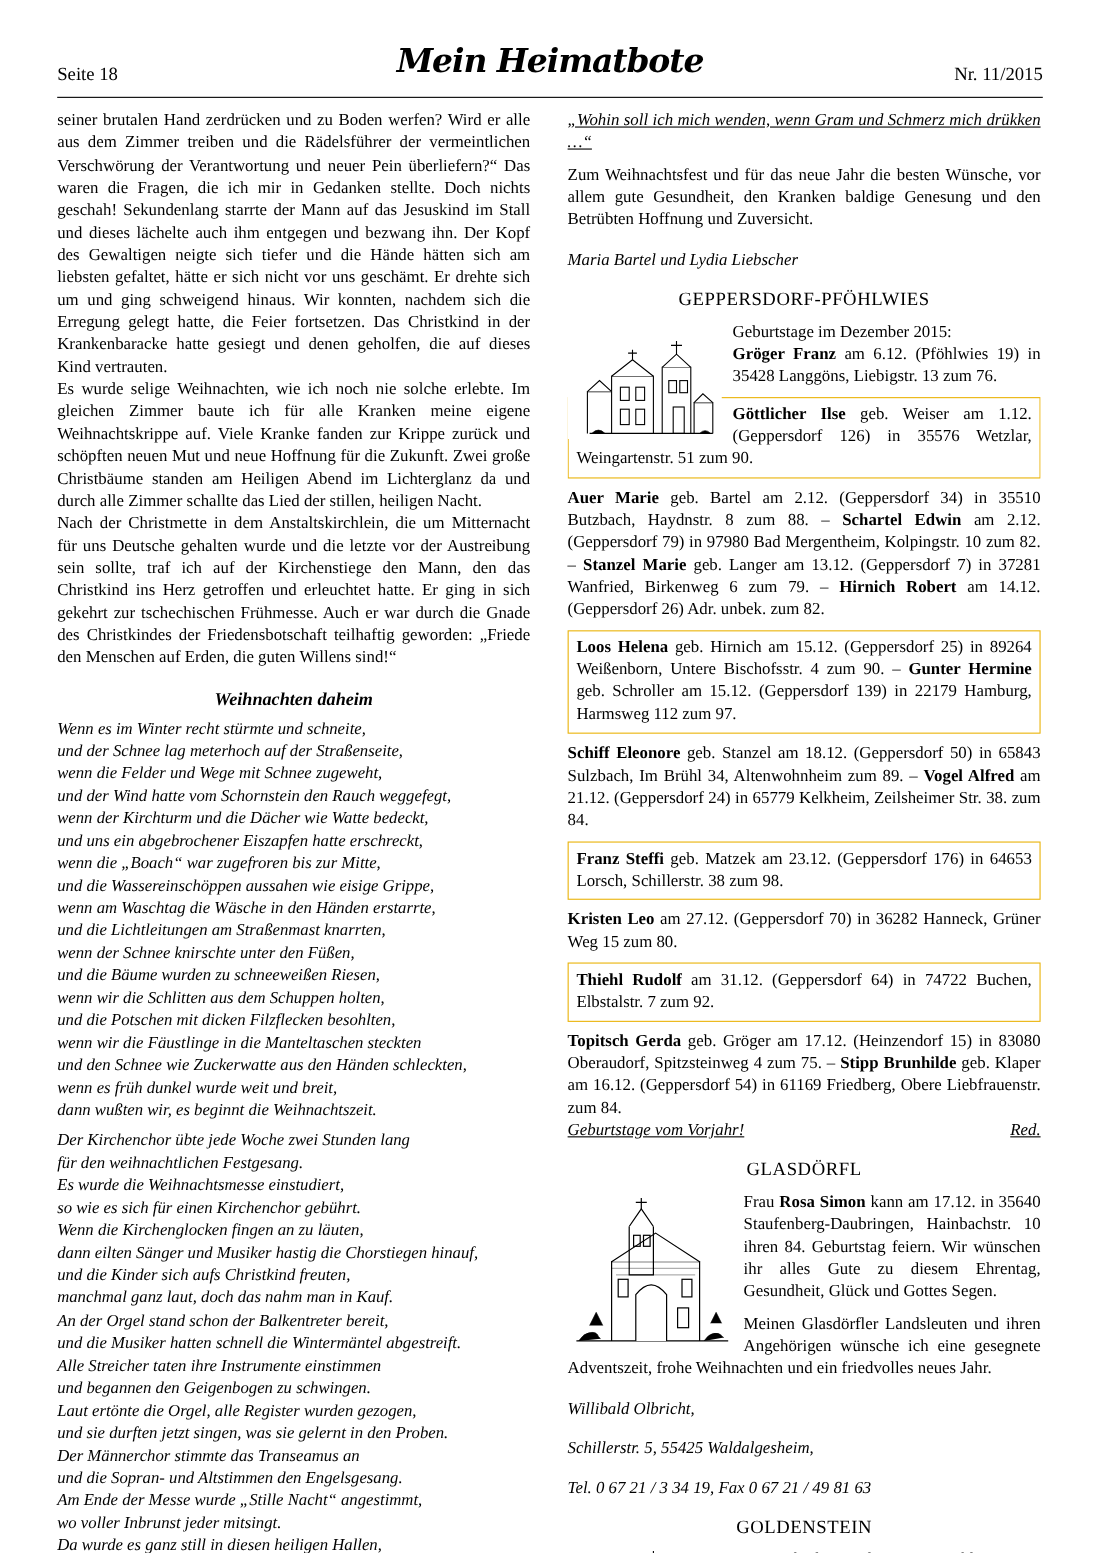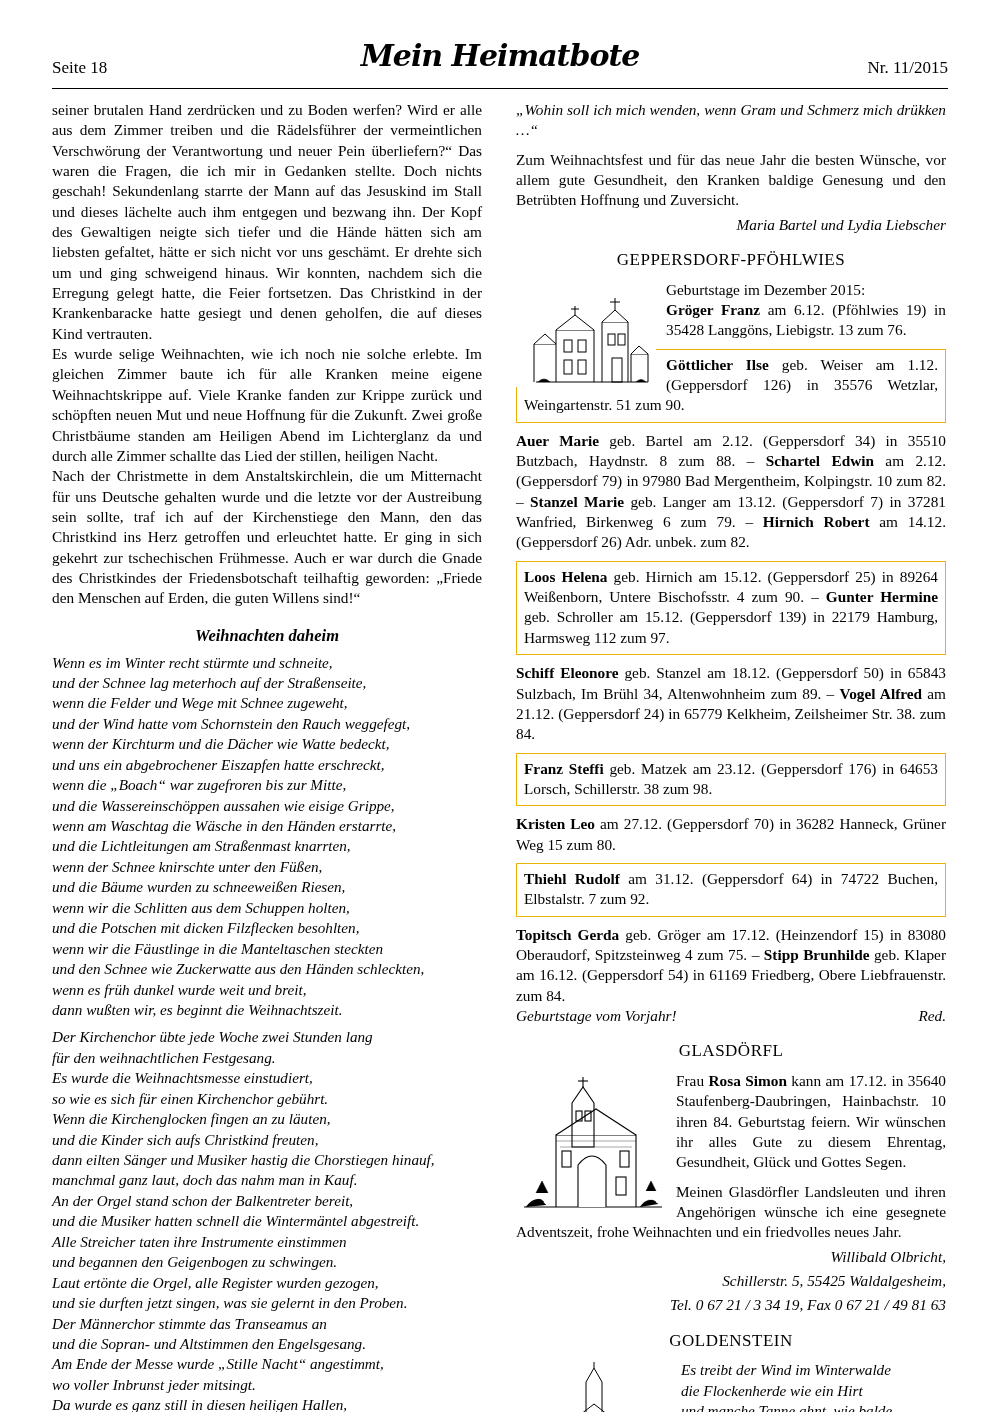--- a/index.html
+++ b/index.html
@@ -90,26 +90,26 @@
   }
   .poem {
     font-style: italic;
     font-size: 15.2px;
     line-height: 1.345;
     text-align: left;
   }
   .poem div { white-space: pre-wrap; }
   .stanza-gap { height: 7px; }
 
-  .italic { font-style: italic; }
+  .italic { font-style: italic; text-decoration: underline; }
   .b { font-weight: bold; }
   .sig {
-    text-align: right;
+    text-align: left;
     font-style: italic;
-    margin-top: 4px;
+    margin-top: 16px;
   }
 
   .box {
     border: 1px solid #eab308;
     padding: 5px 7px 6px 7px;
     margin: 8px 0 8px 0;
     text-align: justify;
   }
   .para-gap { height: 9px; }
 
@@ -166,22 +166,22 @@
     </div>
 
     <div class="stanza-gap"></div>
 
     <div class="poem">
       <div>Der Kirchenchor übte jede Woche zwei Stunden lang</div>
       <div>für den weihnachtlichen Festgesang.</div>
       <div>Es wurde die Weihnachtsmesse einstudiert,</div>
       <div>so wie es sich für einen Kirchenchor gebührt.</div>
       <div>Wenn die Kirchenglocken fingen an zu läuten,</div>
+      <div>dann eilten Sänger und Musiker hastig die Chorstiegen hinauf,</div>
       <div>und die Kinder sich aufs Christkind freuten,</div>
-      <div>dann eilten Sänger und Musiker hastig die Chorstiegen hinauf,</div>
       <div>manchmal ganz laut, doch das nahm man in Kauf.</div>
       <div>An der Orgel stand schon der Balkentreter bereit,</div>
       <div>und die Musiker hatten schnell die Wintermäntel abgestreift.</div>
       <div>Alle Streicher taten ihre Instrumente einstimmen</div>
       <div>und begannen den Geigenbogen zu schwingen.</div>
       <div>Laut ertönte die Orgel, alle Register wurden gezogen,</div>
       <div>und sie durften jetzt singen, was sie gelernt in den Proben.</div>
       <div>Der Männerchor stimmte das Transeamus an</div>
       <div>und die Sopran- und Altstimmen den Engelsgesang.</div>
       <div>Am Ende der Messe wurde „Stille Nacht“ angestimmt,</div>

